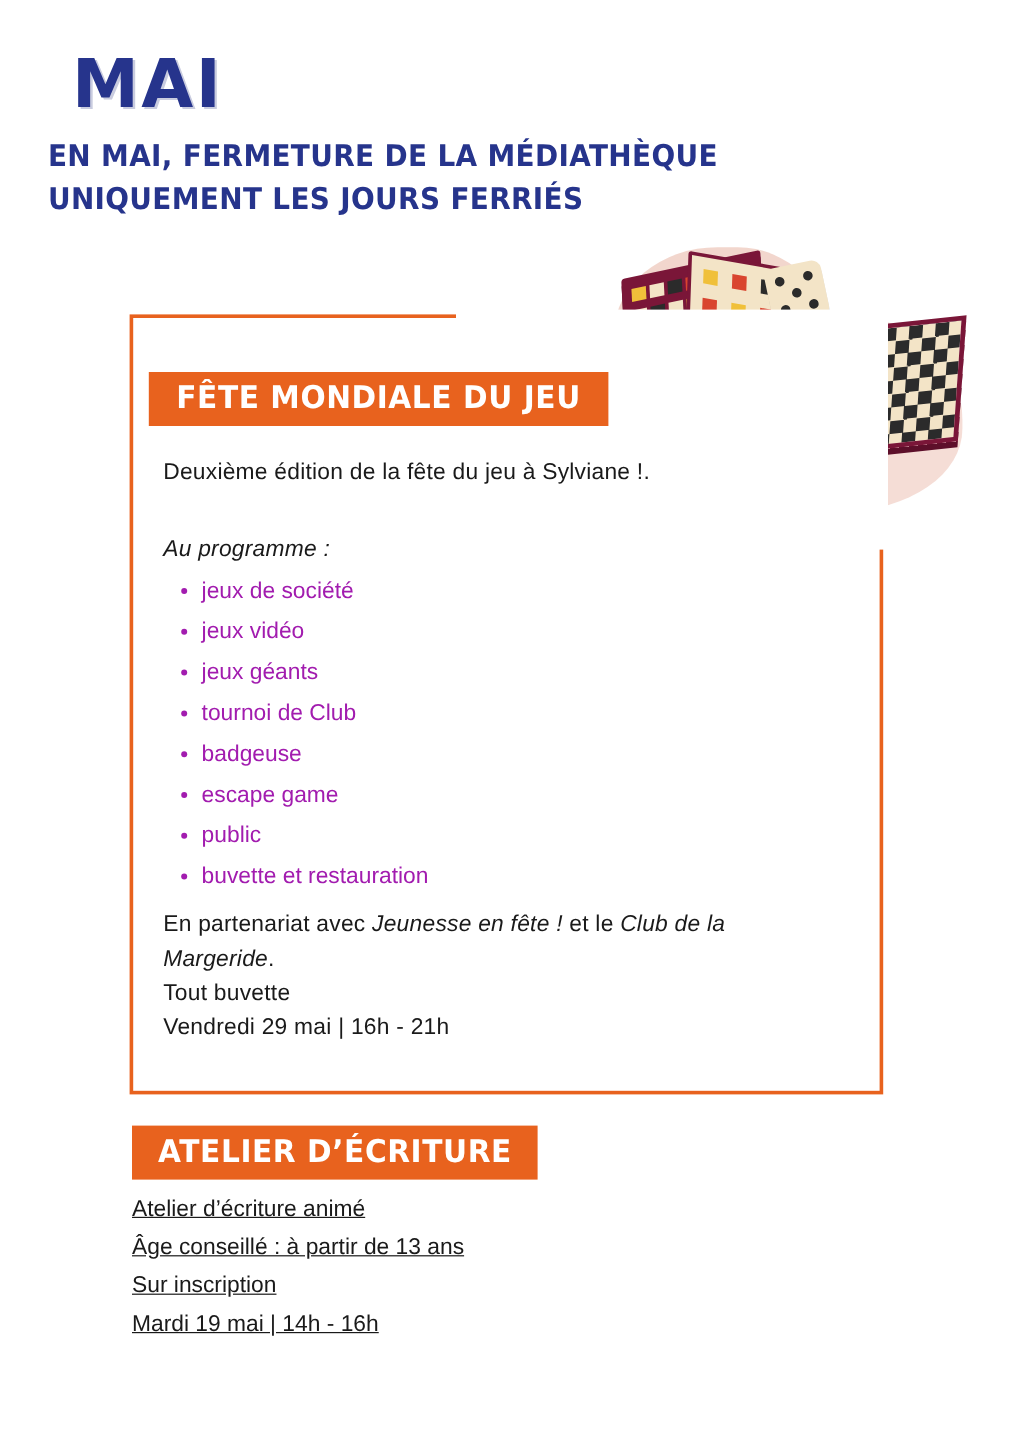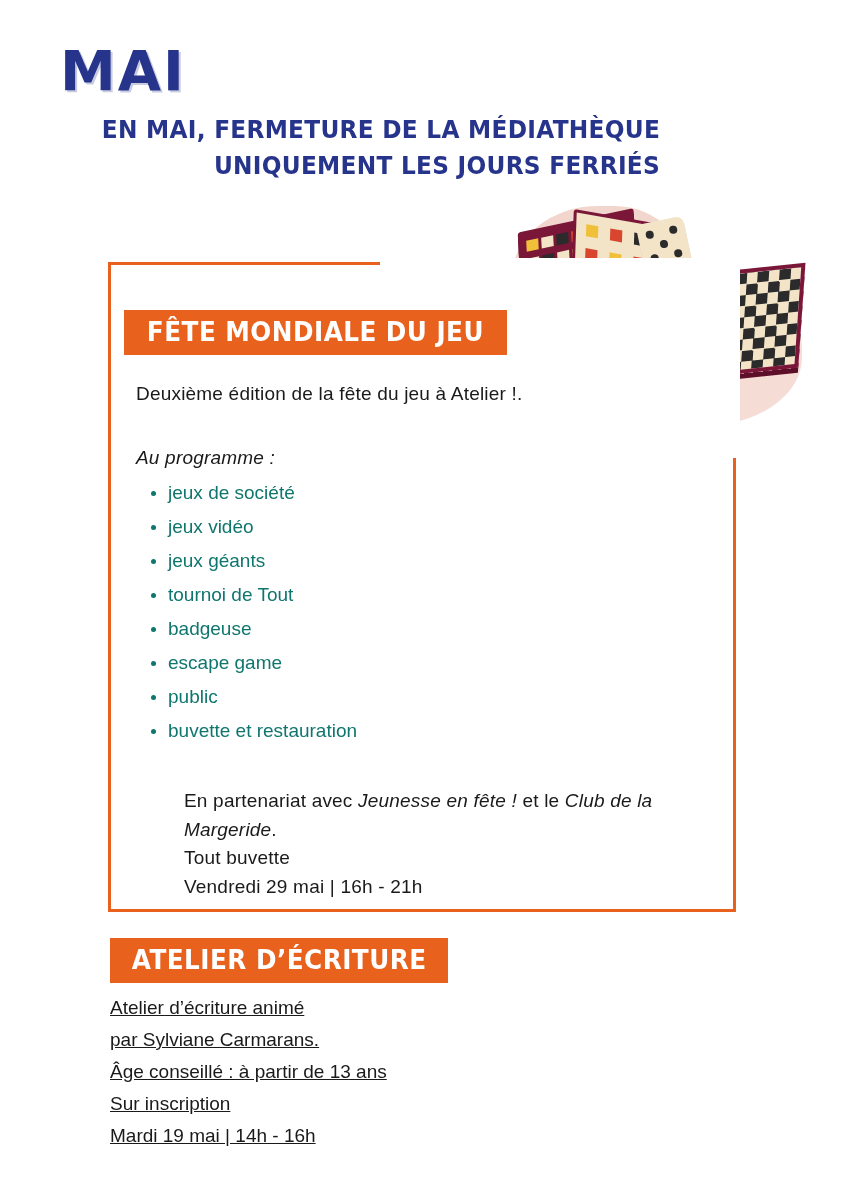--- a/index.html
+++ b/index.html
@@ -27,27 +27,28 @@
     color: #26348c;
     text-shadow: 2px 2px 0 #c9ccdf;
   }
 
   
   .closure {
     position: absolute;
     left: 0;
     top: 112px;
     width: 684px;
-    text-align: right;
+    text-align: left;
     color: #26348c;
     font-family: "DejaVu Sans", sans-serif;
     font-weight: bold;
     font-size: 25px;
     line-height: 1.45;
     letter-spacing: 0.3px;
+    padding-left: 16px;
   }
   .closure .line {
     display: block;
     transform: scaleX(0.93);
   }
 
   
   .games-art {
     position: absolute;
     left: 492px;
@@ -186,31 +187,31 @@
   .body-text {
     position: absolute;
     color: #1a1a1a;
     font-family: "Liberation Sans", sans-serif;
     font-size: 19px;
     line-height: 1.5;
     letter-spacing: 0.2px;
   }
   .intro { left: 136px; top: 380px; width: 430px; }
   .programme-label { left: 136px; top: 444px; font-style: italic; }
-  .closing { left: 136px; top: 787px; width: 560px; margin-left: 48px; }
+  .closing { left: 136px; top: 757px; width: 560px; }
   .closing em { font-style: italic; }
   .closing .strong-line { display: block; }
 
   ul.programme {
     position: absolute;
     left: 136px;
     top: 476px;
     margin: 0;
     padding-left: 32px;
-    color: #0f766e;
+    color: #a21caf;
     font-size: 19px;
     line-height: 1.79;
     list-style: disc;
   }
   ul.programme li::marker { font-size: 17px; }
 
   .atelier-body {
     position: absolute;
     left: 110px;
     top: 992px;
@@ -313,43 +314,42 @@
   </div>
 </div>
 
 <div class="frame"></div>
 <div class="frame-notch"></div>
 
 <div class="heading" id="heading-fete">
   <span class="txt">FÊTE MONDIALE DU JEU</span>
 </div>
 
-<div class="body-text intro">Deuxième édition de la fête du jeu à Atelier !.</div>
+<div class="body-text intro">Deuxième édition de la fête du jeu à Sylviane !.</div>
 <div class="body-text programme-label">Au programme :</div>
 
 <ul class="programme">
   <li>jeux de société</li>
   <li>jeux vidéo</li>
   <li>jeux géants</li>
-  <li>tournoi de Tout</li>
+  <li>tournoi de Club</li>
   <li>badgeuse</li>
   <li>escape game</li>
   <li>public</li>
   <li>buvette et restauration</li>
 </ul>
 
 <div class="body-text closing">
   <span><span>En partenariat avec </span><em>Jeunesse en fête !</em><span> et le </span><em>Club de la Margeride</em><span>.</span></span>
   <span class="strong-line">Tout buvette</span>
   <span class="strong-line">Vendredi 29 mai | 16h - 21h</span>
 </div>
 
 <div class="heading" id="heading-atelier">
   <span class="txt">ATELIER D’ÉCRITURE</span>
 </div>
 
 <div class="atelier-body">
   <span>Atelier d’écriture animé</span>
-  <span>par Sylviane Carmarans.</span>
   <span>Âge conseillé : à partir de 13 ans</span>
   <span>Sur inscription</span>
   <span>Mardi 19 mai | 14h - 16h</span>
 </div>
 
 </body></html>

